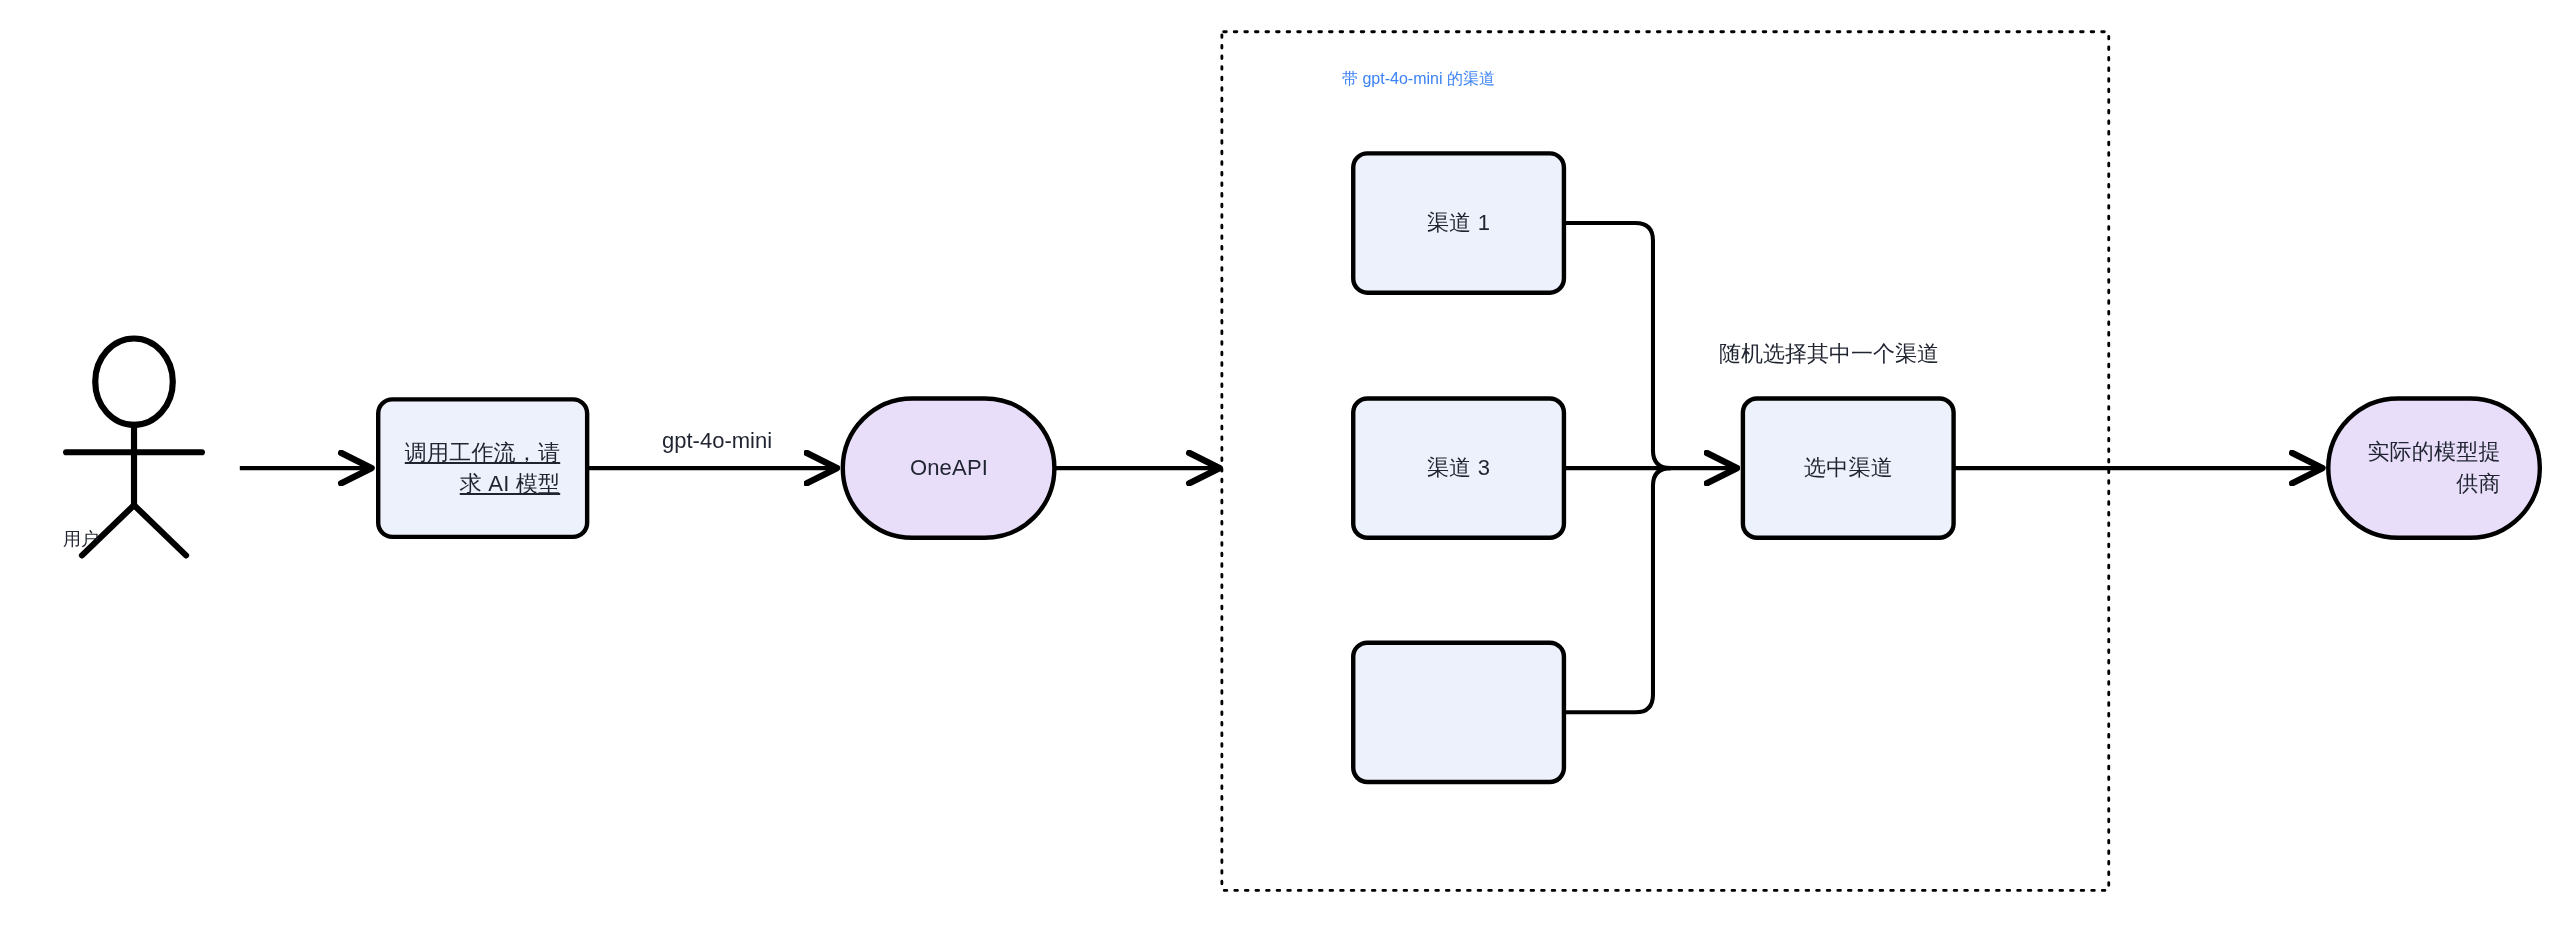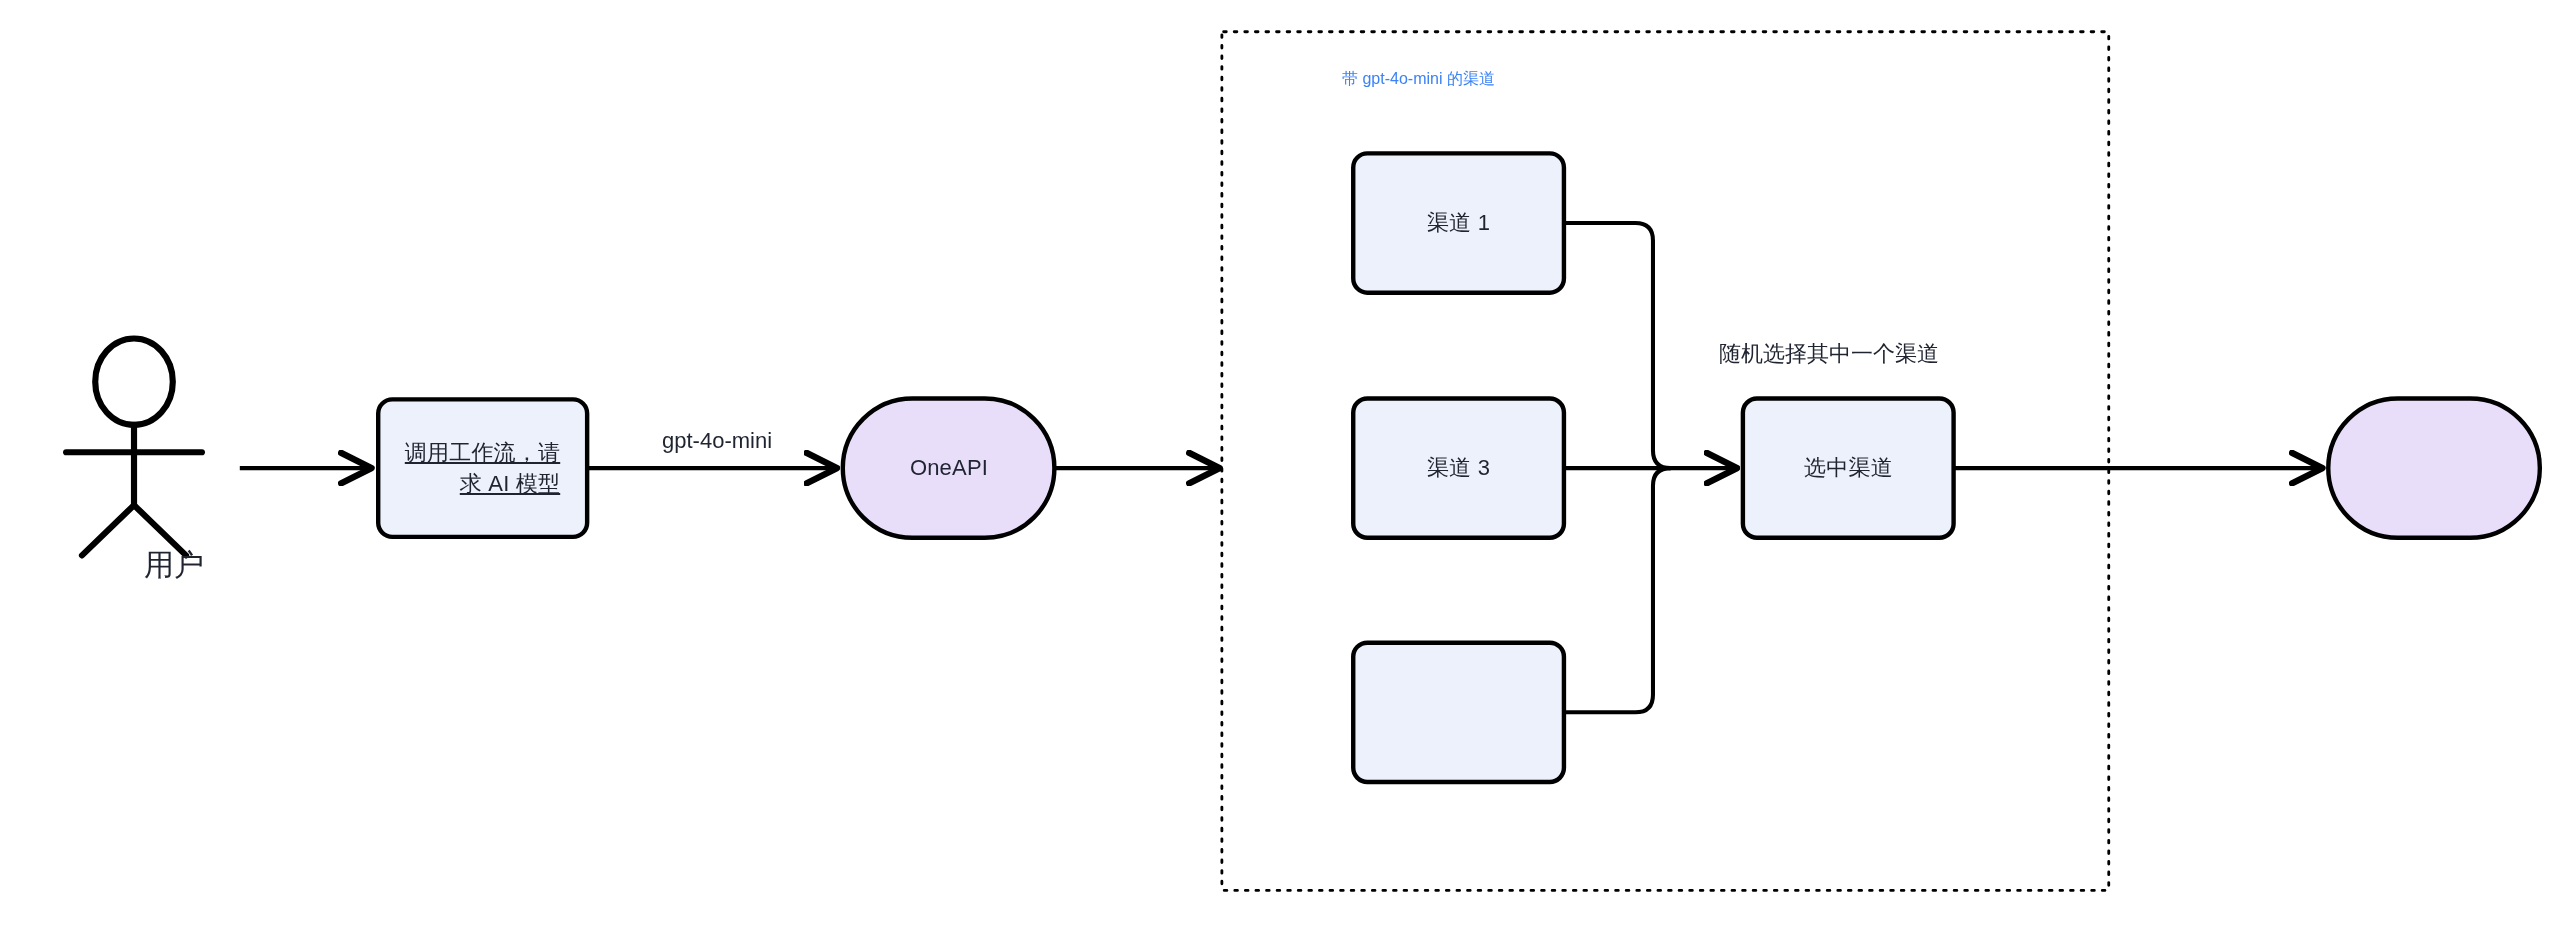--- a/index.html
+++ b/index.html
@@ -47,24 +47,23 @@
   .cluster-title {
     position: absolute;
     color: #3b82f6;
     font-size: 16px;
     line-height: 1.2;
     white-space: nowrap;
   }
   .actor-label {
     position: absolute;
     color: #1f2430;
-    font-size: 30px;
-    text-align: right;
+    font-size: 18px;
+    text-align: left;
     white-space: nowrap;
-    margin-top: 18px;
   }
 </style>
 </head>
 <body>
 
 <div id="canvas">
 
   <svg class="layer" viewBox="0 0 2922 1064" xmlns="http://www.w3.org/2000/svg">
     <defs>
       <marker id="arrow" viewBox="0 0 12 12" refX="10" refY="6" markerWidth="9" markerHeight="9" orient="auto-start-reverse">
@@ -114,20 +113,22 @@
 
   <div class="node-label" style="left:843px; top:398px; width:212px; height:139px;">OneAPI</div>
 
   <div class="node-label" style="left:1353px; top:153px; width:211px; height:139px;">渠道 1</div>
 
   <div class="node-label" style="left:1353px; top:398px; width:211px; height:139px;">渠道 3</div>
 
 
   <div class="node-label" style="left:1743px; top:398px; width:211px; height:139px;">选中渠道</div>
 
+  <div class="node-label" style="left:2328px; top:398px; width:212px; height:139px;">实际的模型提
+供商</div>
 
   <div class="cluster-title" style="left:1342px; top:69px;">带 gpt-4o-mini 的渠道</div>
 
   <div class="edge-label" style="left:662px; top:428px;">gpt-4o-mini</div>
 
   <div class="edge-label" style="left:1719px; top:341px;">随机选择其中一个渠道</div>
 
 </div>
 
 

